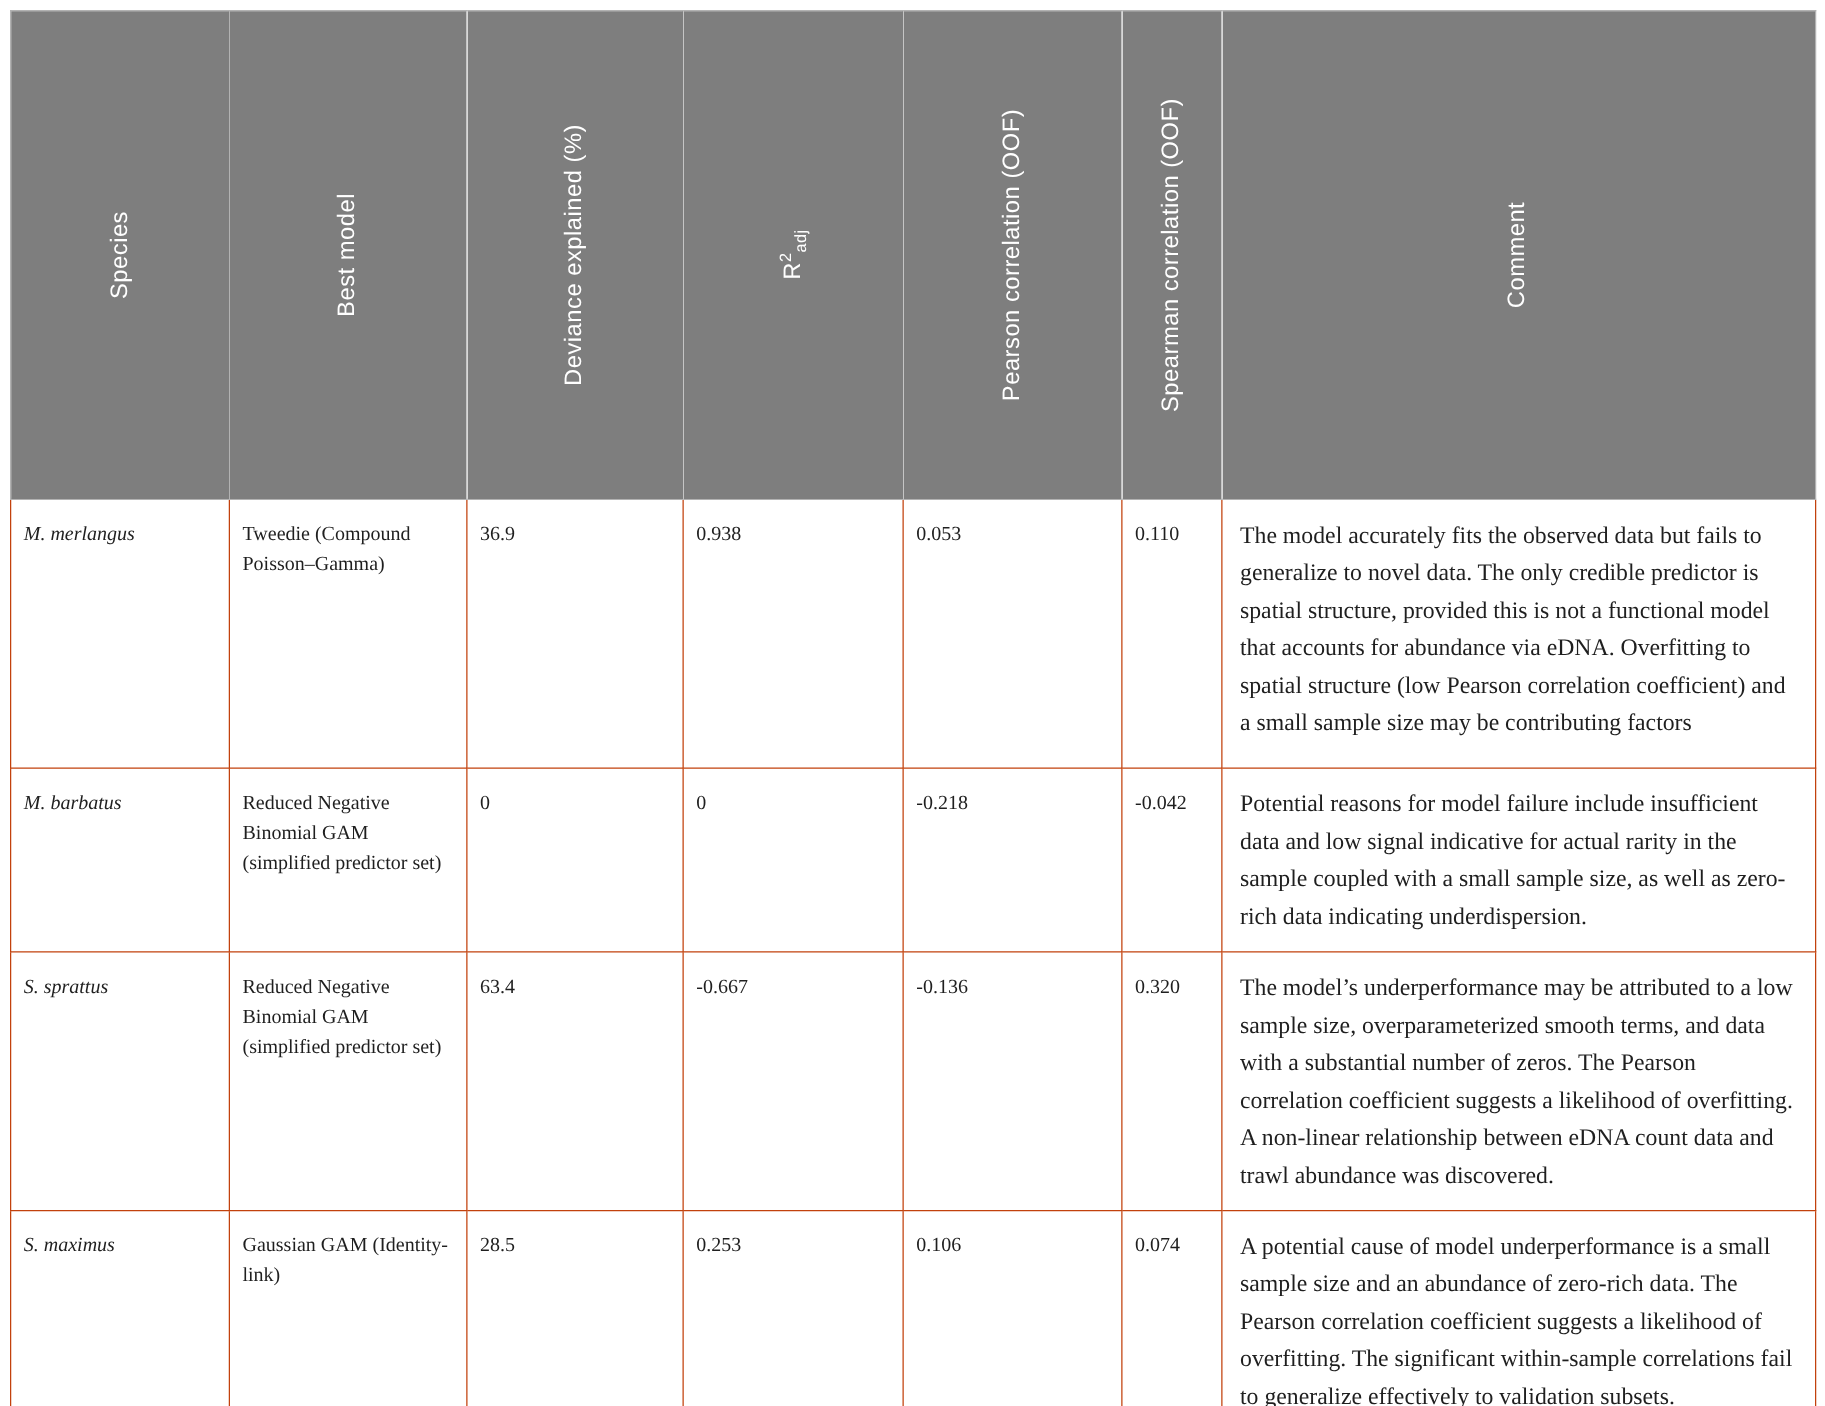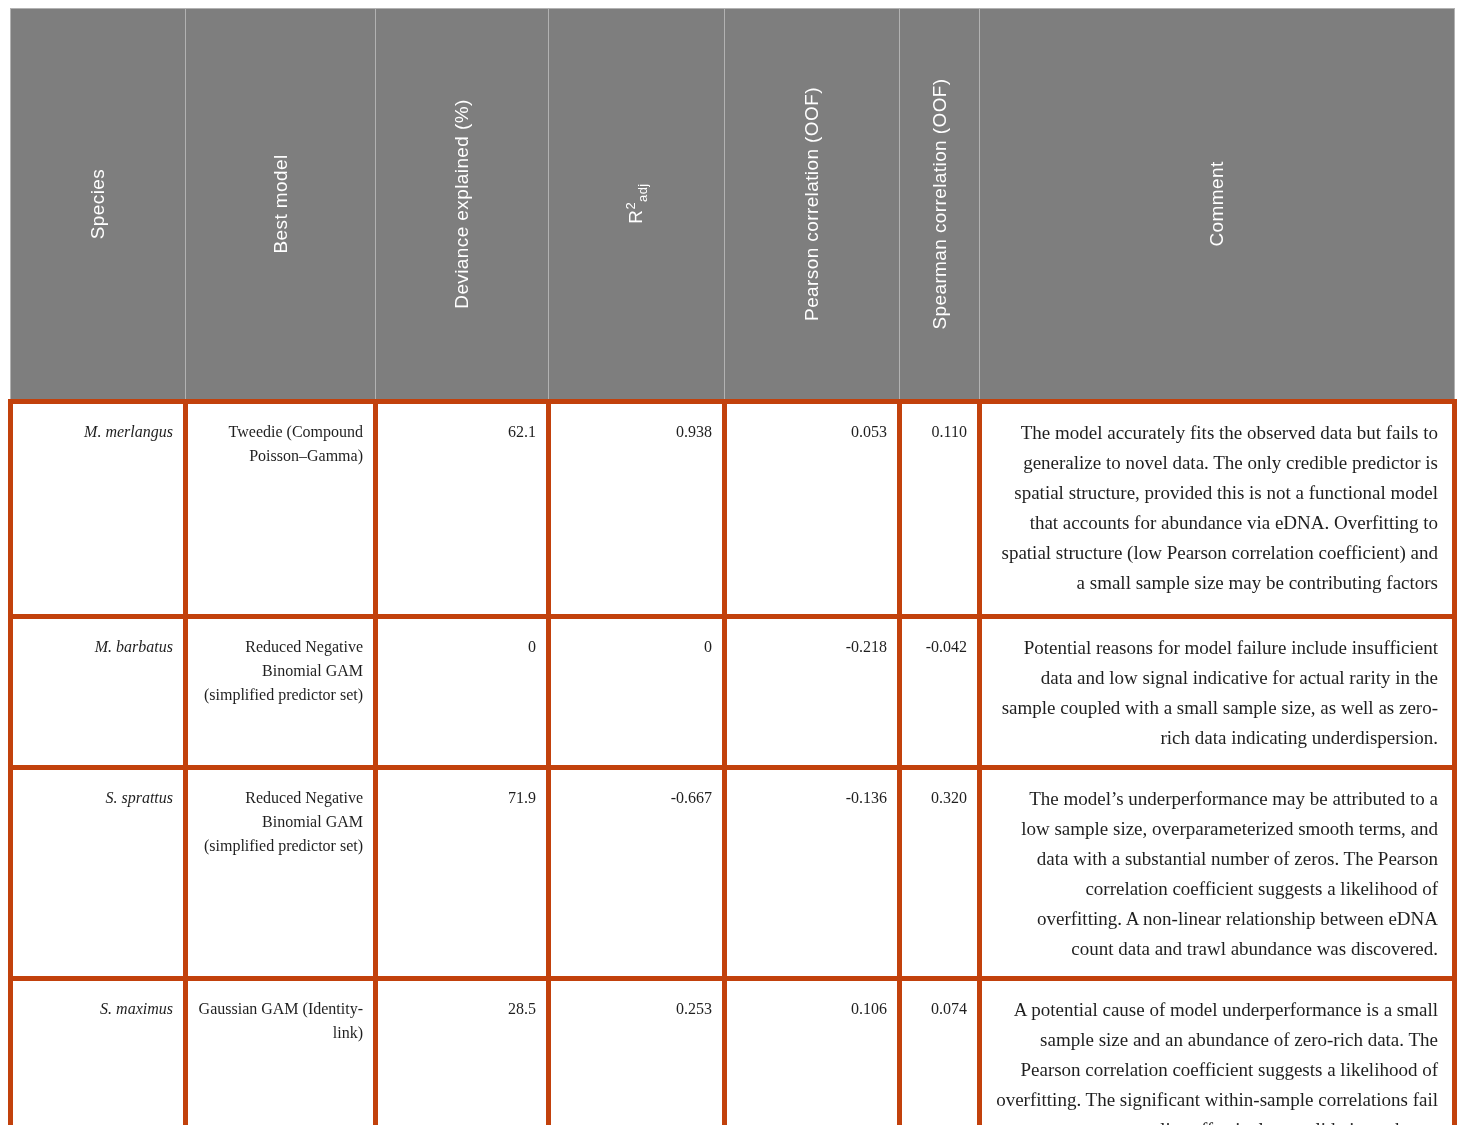--- a/index.html
+++ b/index.html
@@ -46,24 +46,24 @@
     font-family: "Liberation Sans", sans-serif;
     font-size: 19px;
     font-weight: 400;
     letter-spacing: 0.4px;
   }
   th.hcell .rot sup, th.hcell .rot sub {
     font-size: 13px;
   }
 
   td {
-    border: 5px solid #c2410c;
+    border: 1px solid #c2410c;
     vertical-align: top;
     box-sizing: border-box;
-    text-align: right;
+    text-align: left;
     color: #1f1f1f;
     font-size: 16px;
     line-height: 1.5;
     padding: 16px 10px 12px 10px;
   }
   td.species {
     font-style: italic;
   }
   td.comment {
     font-size: 19px;
@@ -124,39 +124,39 @@
         <div class="rotwrap">
             <span class="rot">Comment</span>
           </div>
       </th>
     </tr>
   </thead>
   <tbody>
     <tr class="r1">
       <td class="species">M. merlangus</td>
       <td>Tweedie (Compound Poisson–Gamma)</td>
-      <td>62.1</td>
+      <td>36.9</td>
       <td>0.938</td>
       <td>0.053</td>
       <td>0.110</td>
       <td class="comment">The model accurately fits the observed data but fails to generalize to novel data. The only credible predictor is spatial structure, provided this is not a functional model that accounts for abundance via eDNA. Overfitting to spatial structure (low Pearson correlation coefficient) and a small sample size may be contributing factors</td>
     </tr>
     <tr class="r2">
       <td class="species">M. barbatus</td>
       <td>Reduced Negative Binomial GAM (simplified predictor set)</td>
       <td>0</td>
       <td>0</td>
       <td>-0.218</td>
       <td>-0.042</td>
       <td class="comment">Potential reasons for model failure include insufficient data and low signal indicative for actual rarity in the sample coupled with a small sample size, as well as zero-rich data indicating underdispersion.</td>
     </tr>
     <tr class="r3">
       <td class="species">S. sprattus</td>
       <td>Reduced Negative Binomial GAM (simplified predictor set)</td>
-      <td>71.9</td>
+      <td>63.4</td>
       <td>-0.667</td>
       <td>-0.136</td>
       <td>0.320</td>
       <td class="comment">The model’s underperformance may be attributed to a low sample size, overparameterized smooth terms, and data with a substantial number of zeros. The Pearson correlation coefficient suggests a likelihood of overfitting. A non-linear relationship between eDNA count data and trawl abundance was discovered.</td>
     </tr>
     <tr class="r4">
       <td class="species">S. maximus</td>
       <td>Gaussian GAM (Identity-link)</td>
       <td>28.5</td>
       <td>0.253</td>

